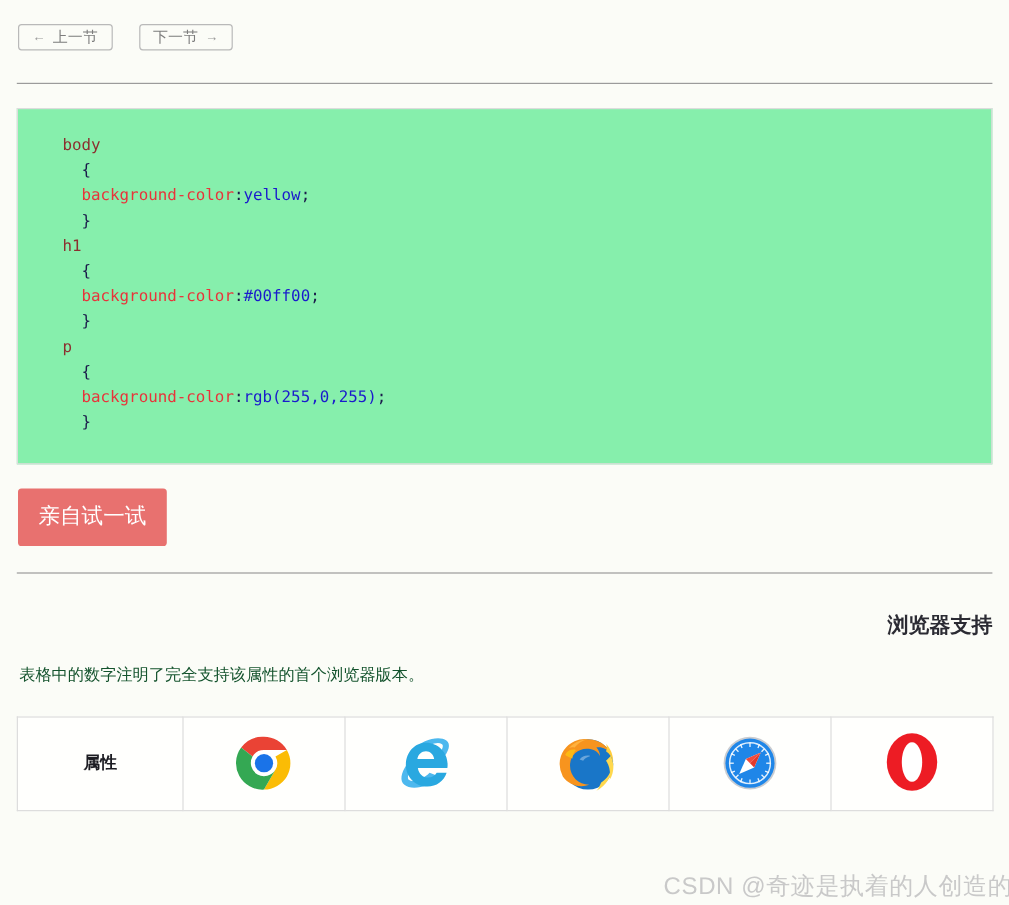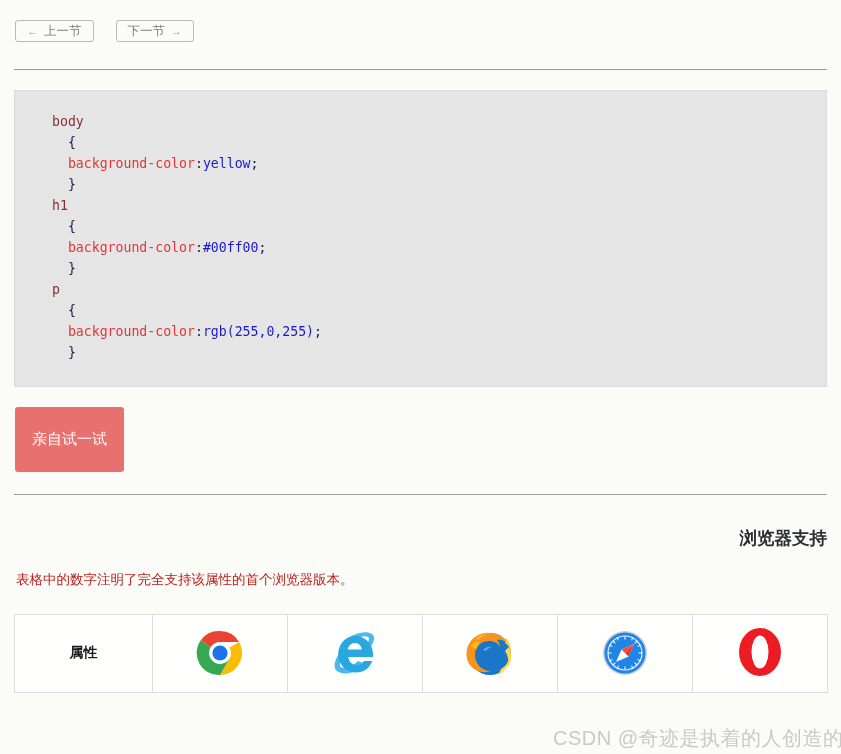--- a/index.html
+++ b/index.html
@@ -68,31 +68,31 @@
     font-weight: bold;
     color: #2b2b33;
     margin: 0;
     padding-left: 2px;
   }
   .section-title.first { padding-top: 33px; }
   .section-title.second { padding-top: 31px; text-align: right; }
 
   .section-desc {
     font-size: 13.5px;
-    color: #b91c1c;
+    color: #14532d;
     padding-left: 2px;
     margin: 0;
     padding-top: 21px;
   }
 
   
   .code-box {
     margin-top: 20px;
     border: 1px solid #dcdcdc;
-    background: #e5e5e5;
+    background: #86efac;
     padding: 20px 0 18px 0;
     height: 297px;
   }
   .code-box pre {
     margin: 0;
     padding: 0 0 0 37px;
     font-family: "DejaVu Sans Mono", "Liberation Mono", monospace;
     font-size: 13.2px;
     line-height: 21px;
     color: #000000;
@@ -106,23 +106,23 @@
 
   
   .tryit {
     display: inline-block;
     margin-top: 20px;
     margin-left: 1px;
     background: #e8716f;
     color: #ffffff;
     border: 0;
     border-radius: 3px;
-    font-size: 15px;
-    font-family: "Liberation Sans", sans-serif;
-    padding: 24px 17px;
+    font-size: 18px;
+    font-family: "Liberation Sans", sans-serif;
+    padding: 14px 17px;
     cursor: pointer;
     line-height: 1.1;
     text-align: right;
   }
 
   
   .browser-table {
     margin-top: 25px;
     width: 813px;
     border-collapse: collapse;

